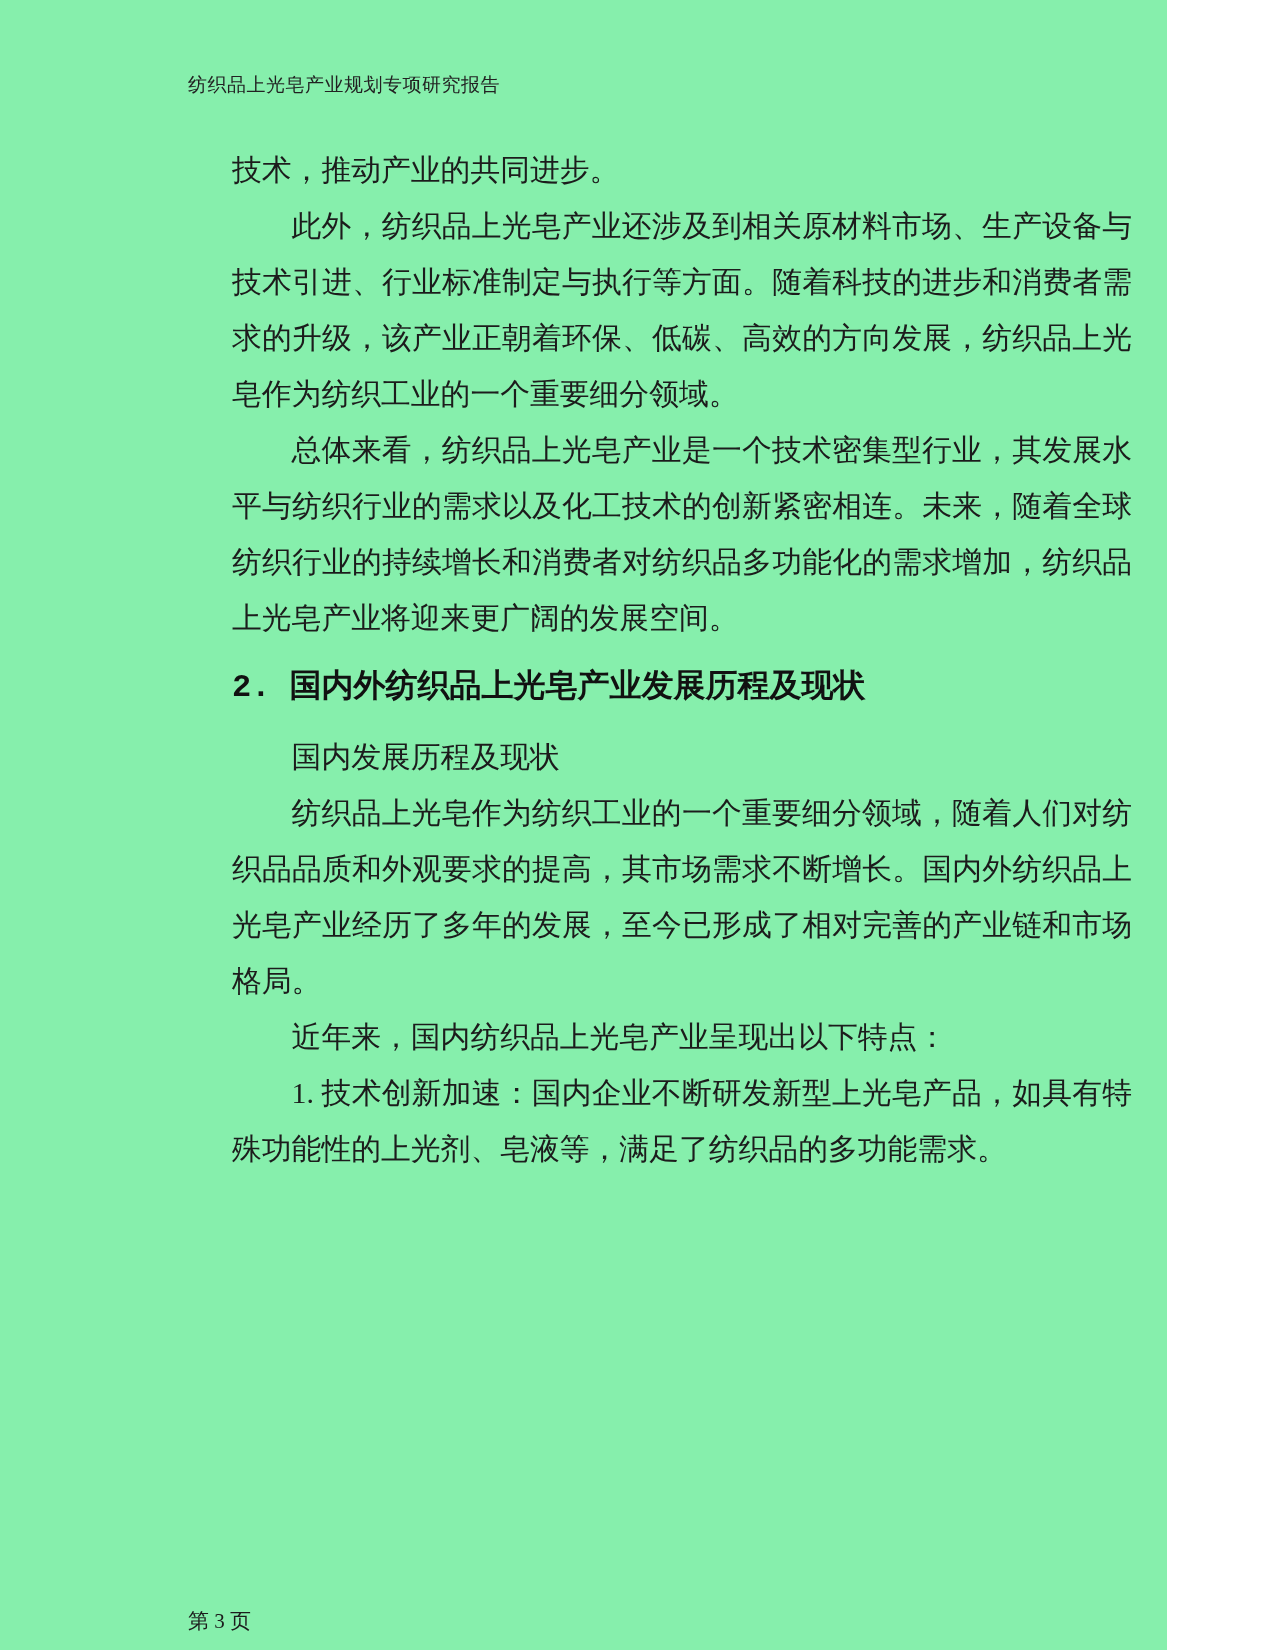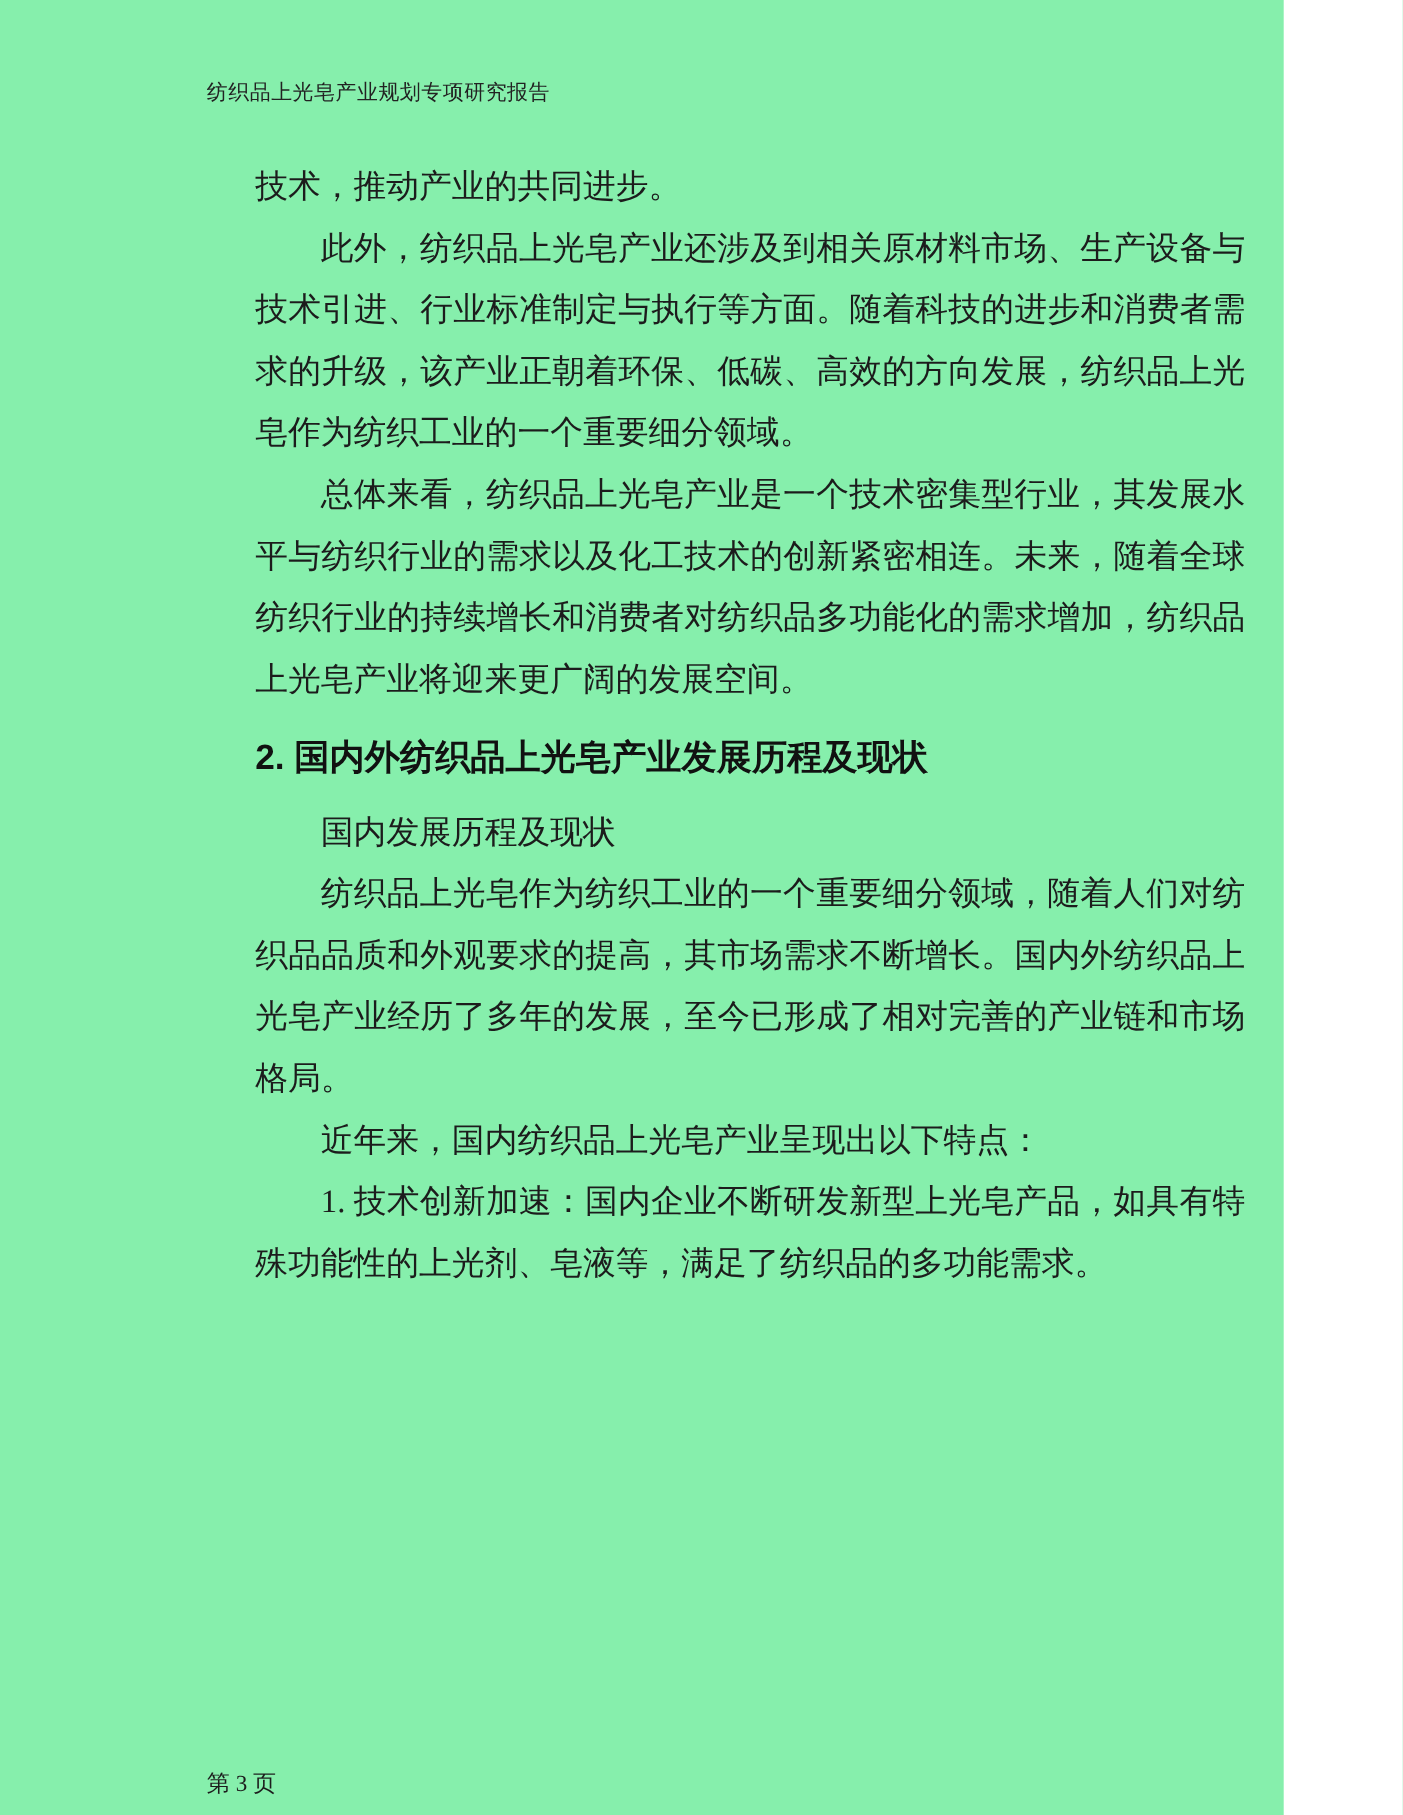--- a/index.html
+++ b/index.html
@@ -41,21 +41,21 @@
     margin: 0;
     padding: 0;
     text-indent: 2em;
   }
   .doc-body p.continuation {
     text-indent: 0;
   }
   .doc-body h2.section-heading {
     margin: 14px 0 13px 0;
     padding: 0;
-    font-family: Liberation Sans, sans-serif;
+    font-family: Liberation Mono, monospace;
     font-weight: 700;
     font-size: 32px;
     line-height: 56px;
     color: #111111;
     text-align: left;
     text-indent: 0;
   }
   .page-footer {
     position: absolute;
     left: 188px;

